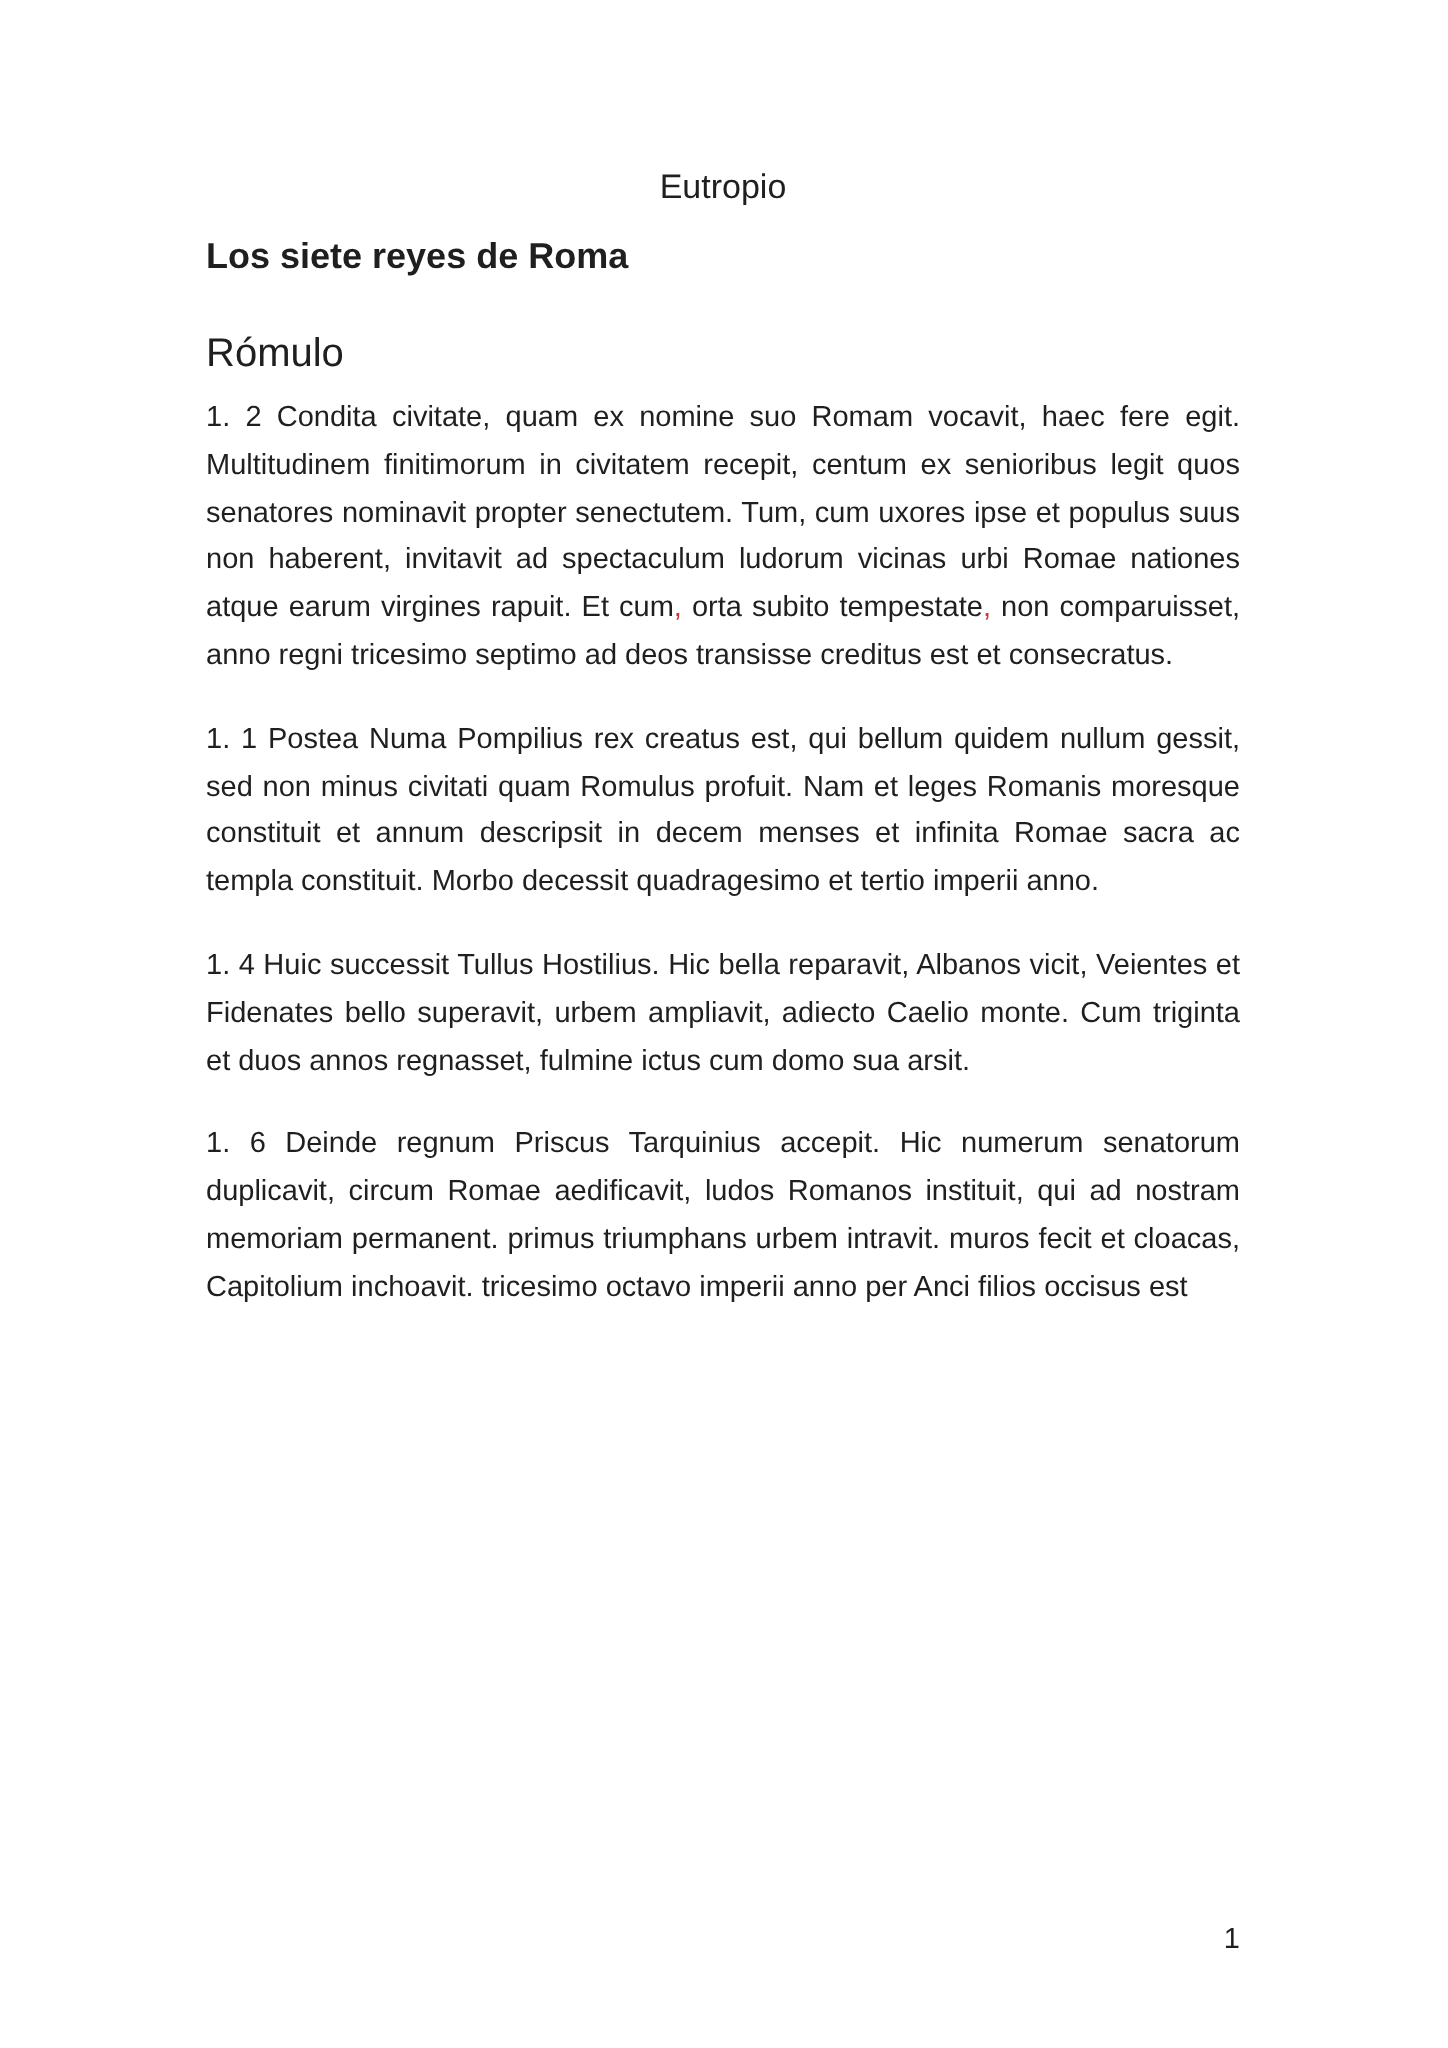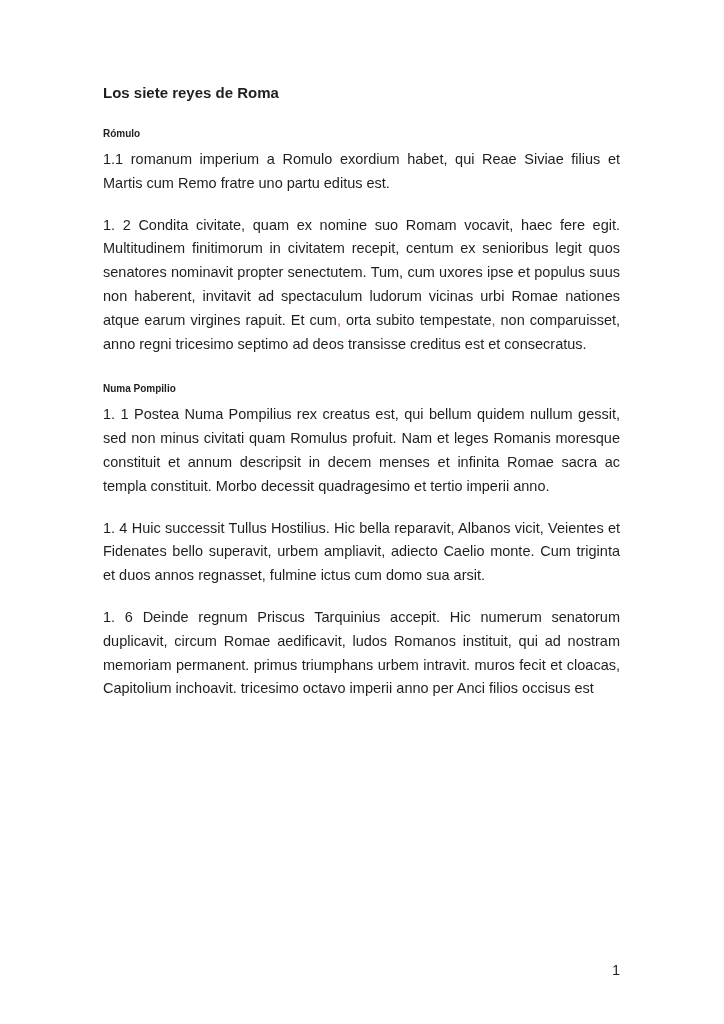--- a/index.html
+++ b/index.html
@@ -18,50 +18,49 @@
     overflow: hidden;
   }
   .title {
     font-size: 17px;
     font-weight: 400;
     text-align: center;
     margin-bottom: 14px;
     color: #1f1f1f;
   }
   .subtitle {
-    font-size: 15px;
+    font-size: 18px;
     font-weight: 700;
     margin-bottom: 18px;
   }
   .section-heading {
-    font-size: 10px;
-    font-weight: 700;
+    font-size: 20px;
+    font-weight: 400;
     margin: 27px 0 9px 0;
   }
   p.body-paragraph {
     font-size: 14.5px;
     line-height: 23.8px;
     text-align: justify;
     margin: 0 0 18px 0;
   }
   .page-number {
     position: absolute;
     right: 104px;
     bottom: 46px;
     font-size: 14.5px;
   }
 </style>
 </head>
 <body>
 
 <div class="page">
+  <h1 class="title">Eutropio</h1>
   <h2 class="subtitle">Los siete reyes de Roma</h2>
   <div id="sections">
       <h3 class="section-heading">Rómulo</h3>
-      <p class="body-paragraph"><span>1.1 romanum imperium a Romulo exordium habet, qui Reae Siviae filius et Martis cum Remo fratre uno partu editus est.</span></p>
       <p class="body-paragraph"><span>1. 2 Condita civitate, quam ex nomine suo Romam vocavit, haec fere egit. Multitudinem finitimorum in civitatem recepit, centum ex senioribus legit quos senatores nominavit propter senectutem. Tum, cum uxores ipse et populus suus non haberent, invitavit ad spectaculum ludorum vicinas urbi Romae nationes atque earum virgines rapuit. Et cum</span><span style="color: rgb(208, 52, 44);">,</span><span> orta subito tempestate</span><span style="color: rgb(208, 52, 44);">,</span><span> non comparuisset, anno regni tricesimo septimo ad deos transisse creditus est et consecratus.</span></p>
-      <h3 class="section-heading">Numa Pompilio</h3>
       <p class="body-paragraph"><span>1. 1 Postea Numa Pompilius rex creatus est, qui bellum quidem nullum gessit, sed non minus civitati quam Romulus profuit. Nam et leges Romanis moresque constituit et annum descripsit in decem menses et infinita Romae sacra ac templa constituit. Morbo decessit quadragesimo et tertio imperii anno.</span></p>
       <p class="body-paragraph"><span>1. 4 Huic successit Tullus Hostilius. Hic bella reparavit, Albanos vicit, Veientes et Fidenates bello superavit, urbem ampliavit, adiecto Caelio monte. Cum triginta et duos annos regnasset, fulmine ictus cum domo sua arsit.</span></p>
       <p class="body-paragraph"><span>1. 6 Deinde regnum Priscus Tarquinius accepit. Hic numerum senatorum duplicavit, circum Romae aedificavit, ludos Romanos instituit, qui ad nostram memoriam permanent. primus triumphans urbem intravit. muros fecit et cloacas, Capitolium inchoavit. tricesimo octavo imperii anno per Anci filios occisus est</span></p>
     </div>
   <div class="page-number">1</div>
 </div>
 
 </body></html>

